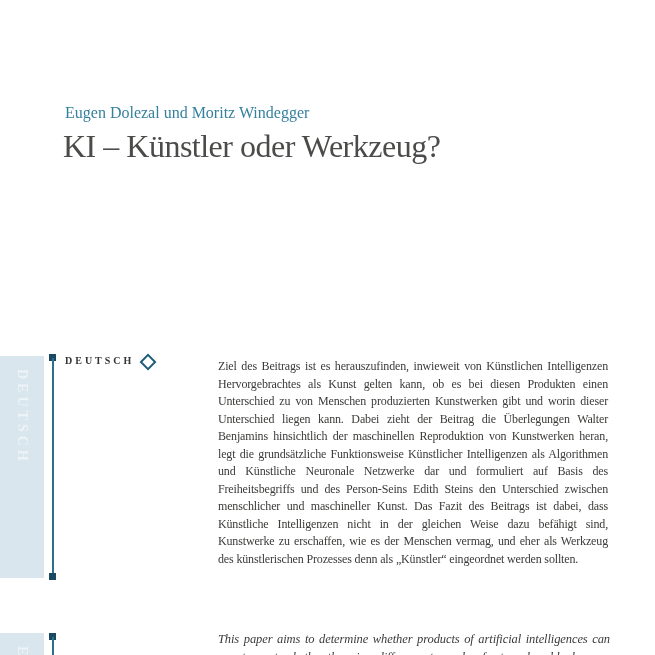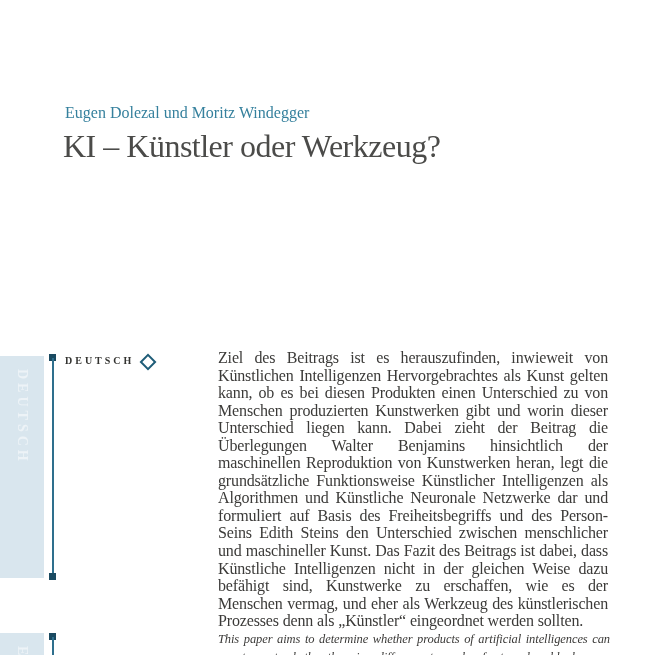--- a/index.html
+++ b/index.html
@@ -55,22 +55,22 @@
     color:var(--label_text,#333330);
   }
   .diamond{
     position:absolute;left:142px;top:356px;width:12px;height:12px;
     box-sizing:border-box;border:2px solid var(--diamond,#1e5c77);
     transform:rotate(45deg);background:transparent;
   }
 
   
   .abstract-de{
-    position:absolute;left:218px;top:349px;width:390px;
-    font-size:16px;line-height:17.55px;letter-spacing:-0.15px;
+    position:absolute;left:218px;top:358px;width:390px;
+    font-size:12px;line-height:17.55px;letter-spacing:-0.15px;
     text-align:justify;color:var(--body_text,#3b3a38);
   }
   .abstract-en{
     position:absolute;left:218px;top:630px;width:392px;
     font-size:12.5px;line-height:18px;letter-spacing:-0.1px;
     font-style:italic;text-align:justify;color:var(--body_text,#3b3a38);
   }
 </style>
 </head>
 <body>

